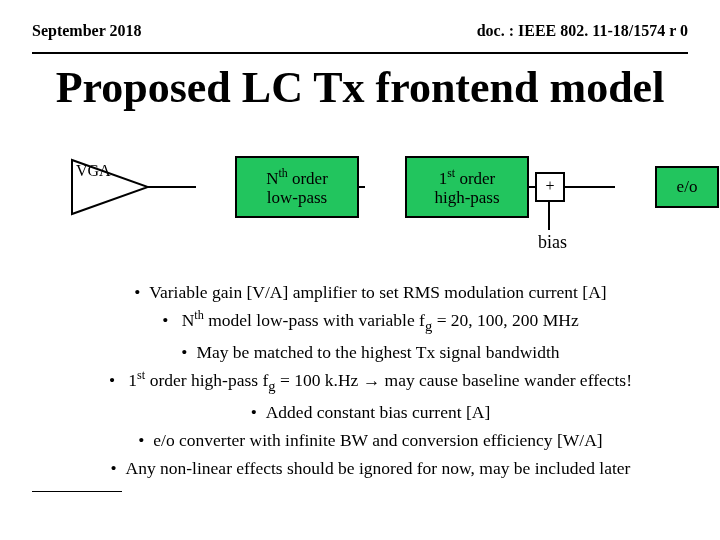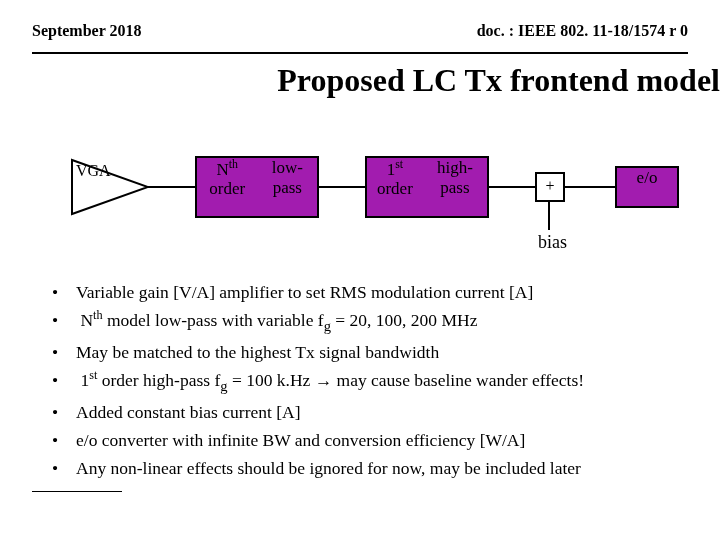--- a/index.html
+++ b/index.html
@@ -33,22 +33,22 @@
     left: 32px;
     right: 32px;
     border: none;
     border-top: 2px solid #000;
   }
   .title {
     position: absolute;
     top: 62px;
     left: 0;
     right: 0;
-    text-align: right;
-    font-size: 32px;
+    text-align: center;
+    font-size: 44px;
     font-weight: bold;
   }
   .diagram {
     position: absolute;
     top: 150px;
     left: 40px;
     right: 40px;
     height: 120px;
   }
   
@@ -66,24 +66,25 @@
     top: 4px;
     font-size: 16px;
   }
   
   .box {
     position: absolute;
     border: 2px solid #000;
     text-align: center;
     font-size: 17px;
     display: flex;
-    flex-direction: row;
+    flex-direction: column;
     justify-content: center;
     line-height: 1.15;
-    background: #a21caf;
+    background: #22c55e;
+    margin-left: 40px;
   }
   .box1 { left: 155px; top: 6px; width: 120px; height: 58px; }
   .box2 { left: 325px; top: 6px; width: 120px; height: 58px; }
   .box3 { left: 575px; top: 16px; width: 60px; height: 38px; }
   
   .sum {
     position: absolute;
     left: 495px;
     top: 22px;
     width: 26px;
@@ -107,20 +108,21 @@
   .bullets {
     position: absolute;
     top: 278px;
     left: 52px;
     right: 40px;
     font-size: 17.5px;
     line-height: 1.6;
     list-style: none;
     padding: 0;
     margin: 0;
+    text-align: center;
   }
   .bullets li::before {
     content: "•";
     display: inline-block;
     width: 24px;
   }
   sup { font-size: 0.7em; }
   
   .footer {
     position: absolute;

